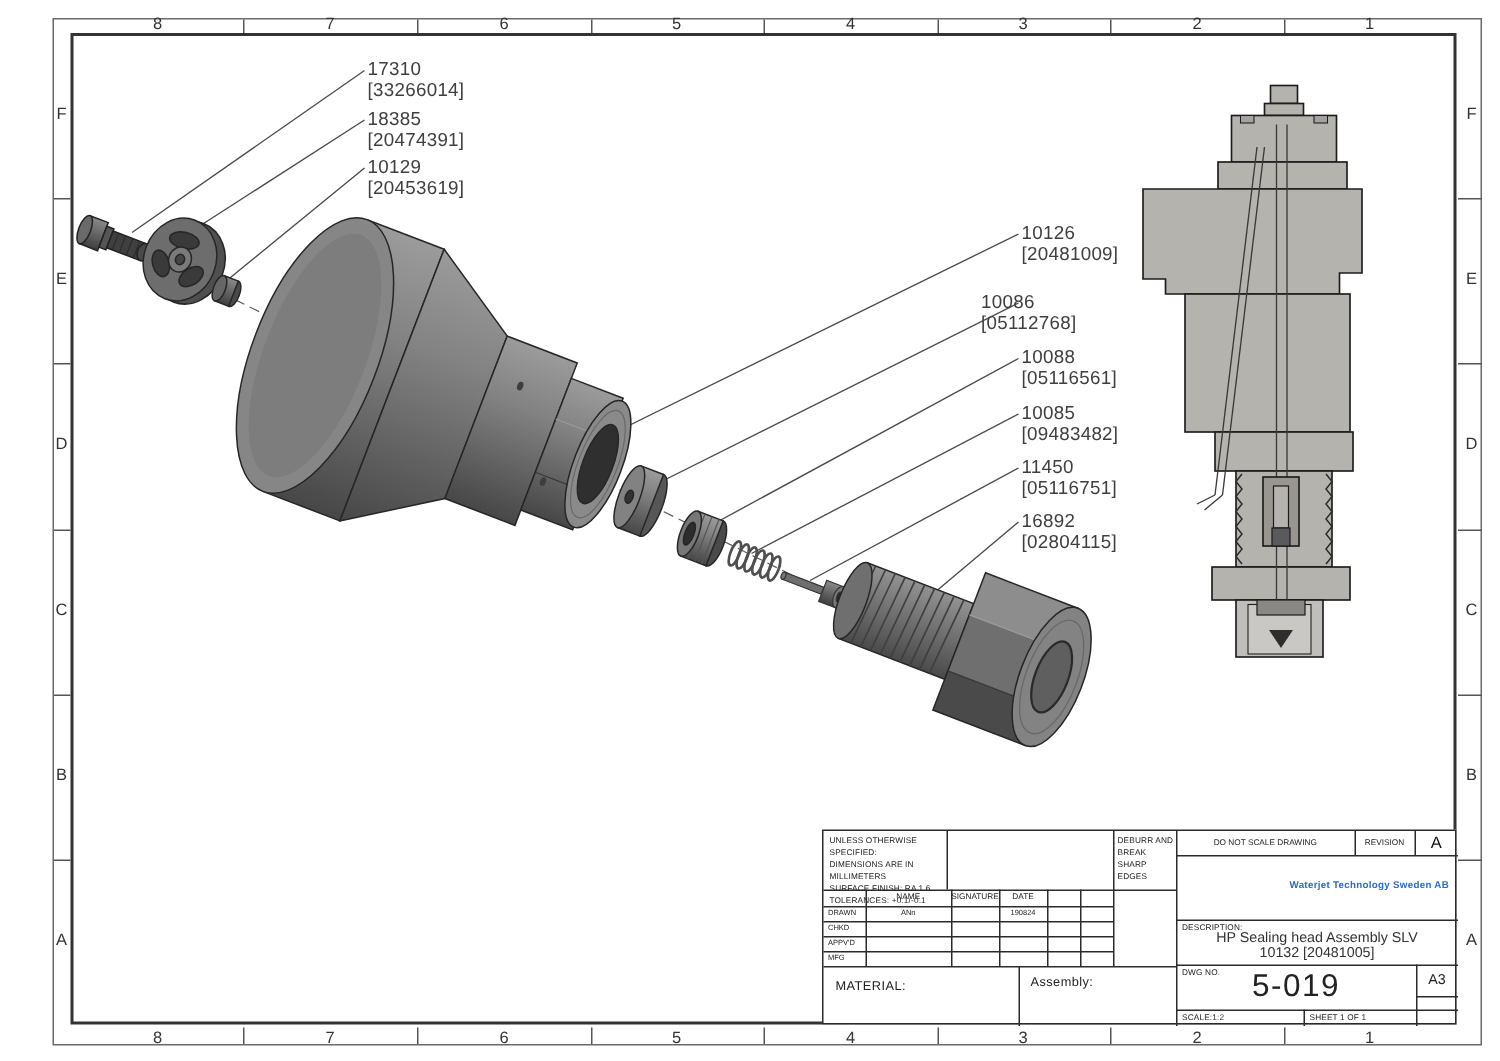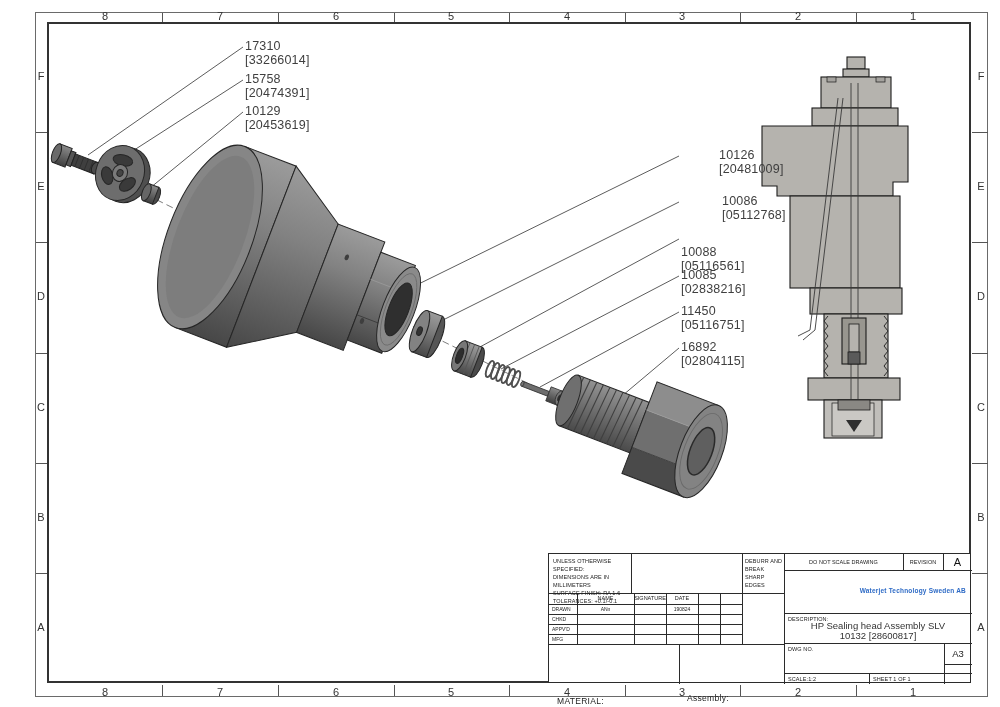--- a/index.html
+++ b/index.html
@@ -20,21 +20,21 @@
   svg.draw{position:absolute;left:0;top:0;z-index:1;}
   
   .tblock{position:absolute;left:548px;top:553px;width:423px;height:130px;
           border:1.5px solid #2b2b2b;box-sizing:border-box;z-index:4;background:#fff;}
   .vline{position:absolute;width:1px;background:#2b2b2b;}
   .hline{position:absolute;height:1px;background:#2b2b2b;}
   .t-tiny{position:absolute;font-size:5.5px;line-height:8px;color:#222;letter-spacing:.1px;}
   .t-tiny-c{position:absolute;font-size:5.5px;color:#222;text-align:center;}
   .t-row-label{position:absolute;font-size:5px;color:#222;}
   .t-cellval{position:absolute;font-size:5px;color:#222;text-align:center;}
-  .t-med{position:absolute;font-size:8.5px;color:#222;letter-spacing:.3px;margin-top:44px;}
+  .t-med{position:absolute;font-size:8.5px;color:#222;letter-spacing:.3px;}
   .t-rev{position:absolute;font-size:11px;color:#111;text-align:center;}
   .logo-wrap{position:absolute;left:235px;top:16px;width:188px;height:43px;
              display:flex;flex-direction:column;align-items:center;justify-content:center;}
   .logo-main{font-size:25px;font-weight:bold;letter-spacing:2px;color:#101010;line-height:24px;}
   .logo-tag{font-size:6.5px;font-weight:bold;color:#2e6bc6;align-self:flex-end;
             margin-right:6px;margin-top:-3px;letter-spacing:.2px;}
   .desc-line1{position:absolute;left:235px;top:66px;width:188px;text-align:center;
               font-size:9.5px;color:#333;}
   .desc-line2{position:absolute;left:235px;top:76px;width:188px;text-align:center;
               font-size:9.5px;color:#333;}
@@ -278,42 +278,42 @@
   <div class="tick-h" style="left:972px;top:242px;width:16px"></div>
   <div class="tick-h" style="left:972px;top:353px;width:16px"></div>
   <div class="tick-h" style="left:972px;top:463px;width:16px"></div>
   <div class="tick-h" style="left:972px;top:573px;width:16px"></div>
 
   <div class="plabel" style="left:245px;top:40px">
     <div>17310</div>
     <div>[33266014]</div>
   </div>
   <div class="plabel" style="left:245px;top:73px">
-    <div>15758</div>
+    <div>18385</div>
     <div>[20474391]</div>
   </div>
   <div class="plabel" style="left:245px;top:105px">
     <div>10129</div>
     <div>[20453619]</div>
   </div>
-  <div class="plabel" style="left:719px;top:149px">
+  <div class="plabel" style="left:681px;top:149px">
     <div>10126</div>
     <div>[20481009]</div>
   </div>
-  <div class="plabel" style="left:722px;top:195px">
+  <div class="plabel" style="left:654px;top:195px">
     <div>10086</div>
     <div>[05112768]</div>
   </div>
-  <div class="plabel" style="left:681px;top:246px">
+  <div class="plabel" style="left:681px;top:232px">
     <div>10088</div>
     <div>[05116561]</div>
   </div>
   <div class="plabel" style="left:681px;top:269px">
     <div>10085</div>
-    <div>[02838216]</div>
+    <div>[09483482]</div>
   </div>
   <div class="plabel" style="left:681px;top:305px">
     <div>11450</div>
     <div>[05116751]</div>
   </div>
   <div class="plabel" style="left:681px;top:341px">
     <div>16892</div>
     <div>[02804115]</div>
   </div>
 
@@ -371,19 +371,20 @@
     <span class="t-med" style="left:138px;top:95px">Assembly:</span>
 
     <span class="t-tiny-c" style="left:235px;top:5px;width:119px">DO NOT SCALE DRAWING</span>
     <span class="t-tiny-c" style="left:354px;top:5px;width:40px">REVISION</span>
     <span class="t-rev" style="left:394px;top:2px;width:29px">A</span>
     <div class="logo-wrap">
       <div class="logo-tag">Waterjet Technology Sweden AB</div>
     </div>
     <span class="t-tiny" style="left:239px;top:61px">DESCRIPTION:</span>
     <span class="desc-line1">HP Sealing head Assembly SLV</span>
-    <span class="desc-line2">10132 [28600817]</span>
+    <span class="desc-line2">10132 [20481005]</span>
     <span class="t-tiny" style="left:239px;top:91px">DWG NO.</span>
+    <span class="dwg-big">5-019</span>
     <span class="a3">A3</span>
     <span class="t-tiny" style="left:239px;top:121px">SCALE:1:2</span>
     <span class="t-tiny" style="left:324px;top:121px">SHEET 1 OF 1</span>
   </div>
 </div>
 
 </body></html>

